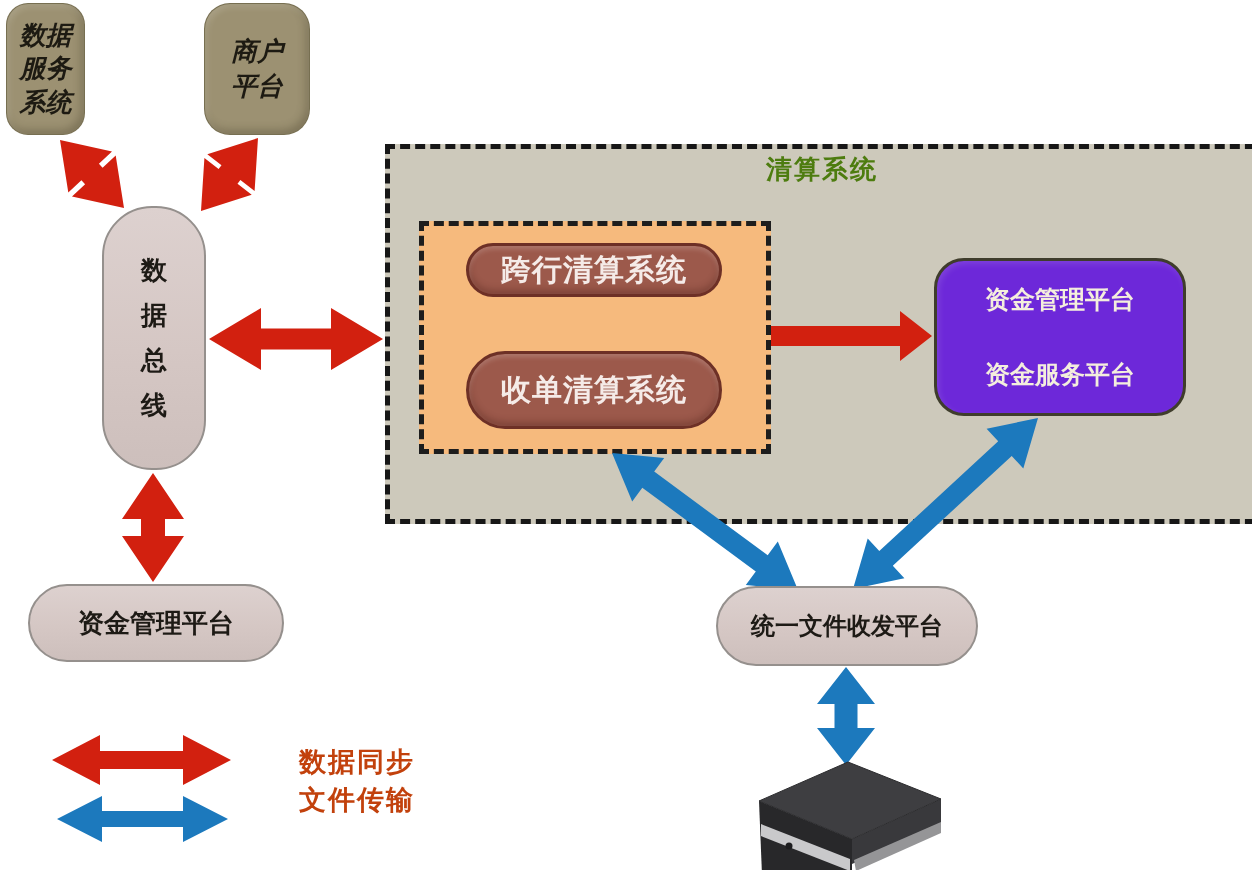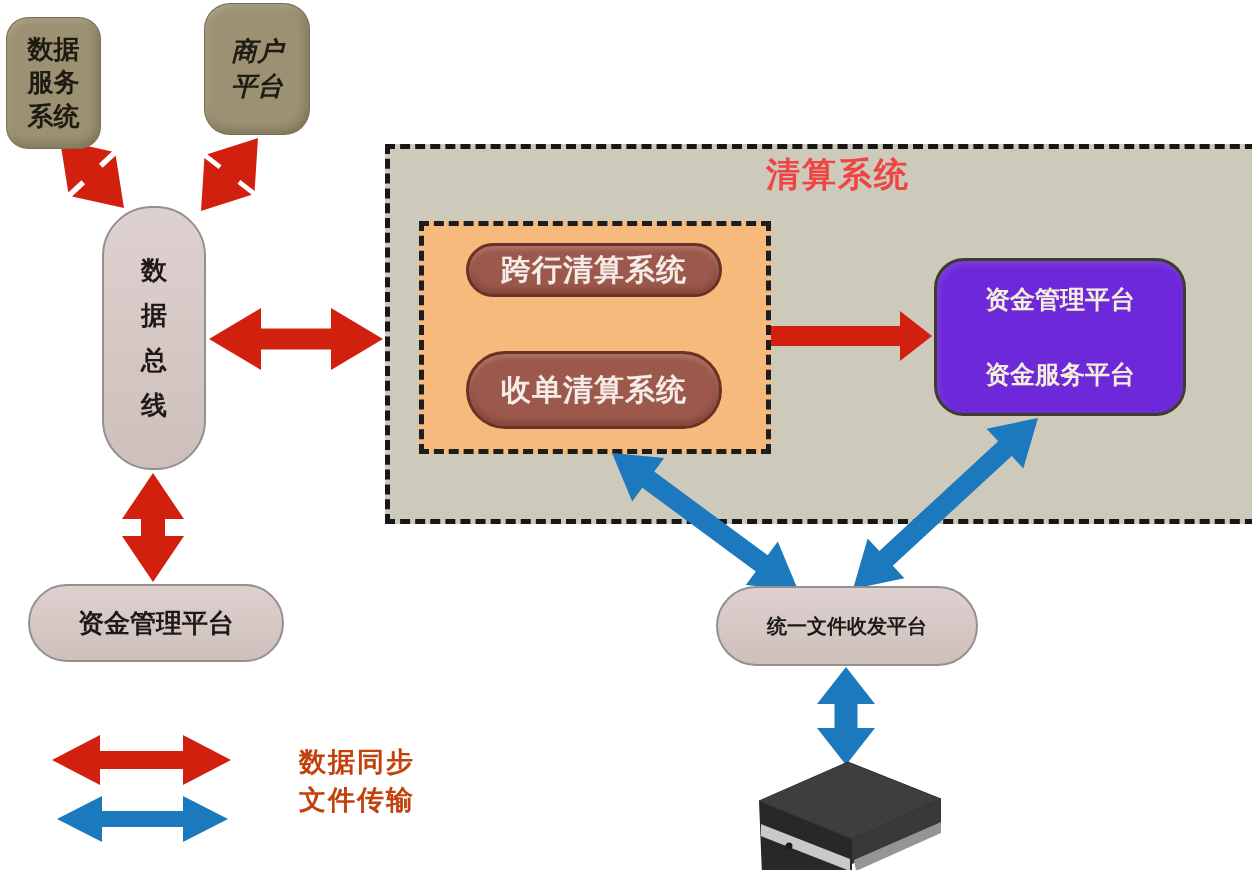--- a/index.html
+++ b/index.html
@@ -6,21 +6,21 @@
   .canvas{
     position:relative;width:1252px;height:870px;overflow:hidden;background:#ffffff;
     font-family:"DejaVu Sans","Liberation Sans",sans-serif;font-weight:bold;color:#24211a;
   }
   
   .big-box{
     position:absolute;left:385px;top:144px;width:885px;height:380px;z-index:1;
     background:#cdc9bb;border:5px dashed #171717;box-sizing:border-box;
   }
   .big-title{
-    position:absolute;left:766px;top:152px;z-index:2;font-size:34px;letter-spacing:2px;color:#ef4444;
+    position:absolute;left:766px;top:152px;z-index:2;font-size:26px;letter-spacing:2px;color:#4d7c0f;
   }
   .orange-box{
     position:absolute;left:419px;top:221px;width:352px;height:233px;z-index:2;
     background:#f6ba7d;border:5px dashed #1d1d1d;box-sizing:border-box;
   }
   
   .arrows-layer{position:absolute;left:0;top:0;z-index:3;}
   .server-layer{position:absolute;left:740px;top:755px;z-index:4;}
   
   .node{
@@ -29,37 +29,37 @@
   }
   .olive{
     background:#9c9172;border:1px solid rgba(95,88,60,.6);
     box-shadow:inset -3px -4px 8px rgba(55,50,30,.30), inset 2px 3px 6px rgba(255,255,250,.18);
     color:#1d1a12;
   }
   .pink{
     background:linear-gradient(180deg,#ddd1cf 0%,#d5c7c4 55%,#cdbfbc 100%);
     border:2px solid #95908d;color:#1d1a15;
   }
-  .node-data-service{left:6px;top:17px;width:95px;height:132px;border-radius:22px;font-size:26px;line-height:1.28;}
+  .node-data-service{left:6px;top:3px;width:79px;height:132px;border-radius:22px;font-size:26px;line-height:1.28;font-style:italic;}
   .node-merchant{left:204px;top:3px;width:106px;height:132px;border-radius:26px;font-size:26px;line-height:1.35;font-style:italic;}
   .node-data-bus{left:102px;top:206px;width:104px;height:264px;border-radius:50px;font-size:26px;gap:10px;}
   .node-online-trading{left:28px;top:584px;width:256px;height:78px;border-radius:39px;font-size:26px;}
   .pill-red{
     background:#9c594b;border:3px solid #6d3026;border-radius:39px;color:#f5ebe8;
     box-shadow:inset 0 3px 5px rgba(255,240,235,.22), inset 0 -4px 7px rgba(60,20,12,.30);
     font-size:30px;letter-spacing:1px;
   }
   .node-interbank{left:466px;top:243px;width:256px;height:54px;}
   .node-acquiring{left:466px;top:351px;width:256px;height:78px;}
   .node-funds{
     left:934px;top:258px;width:252px;height:158px;border-radius:30px;
     background:#6d28d9;border:3px solid #3f3d2c;color:#f4eedd;font-size:25px;gap:42px;
     box-shadow:inset 2px 3px 6px rgba(255,255,240,.12);
   }
-  .node-file-platform{left:716px;top:586px;width:262px;height:80px;border-radius:40px;font-size:20px;}
+  .node-file-platform{left:716px;top:586px;width:262px;height:80px;border-radius:40px;font-size:24px;}
   
   .legend-label{position:absolute;z-index:4;font-size:27px;color:#c2410c;letter-spacing:2px;margin-left:40px;}
   .legend-data-sync{left:259px;top:744px;}
   .legend-file-transfer{left:259px;top:782px;}
 </style>
 </head>
 <body>
 
 <div class="canvas">
 

